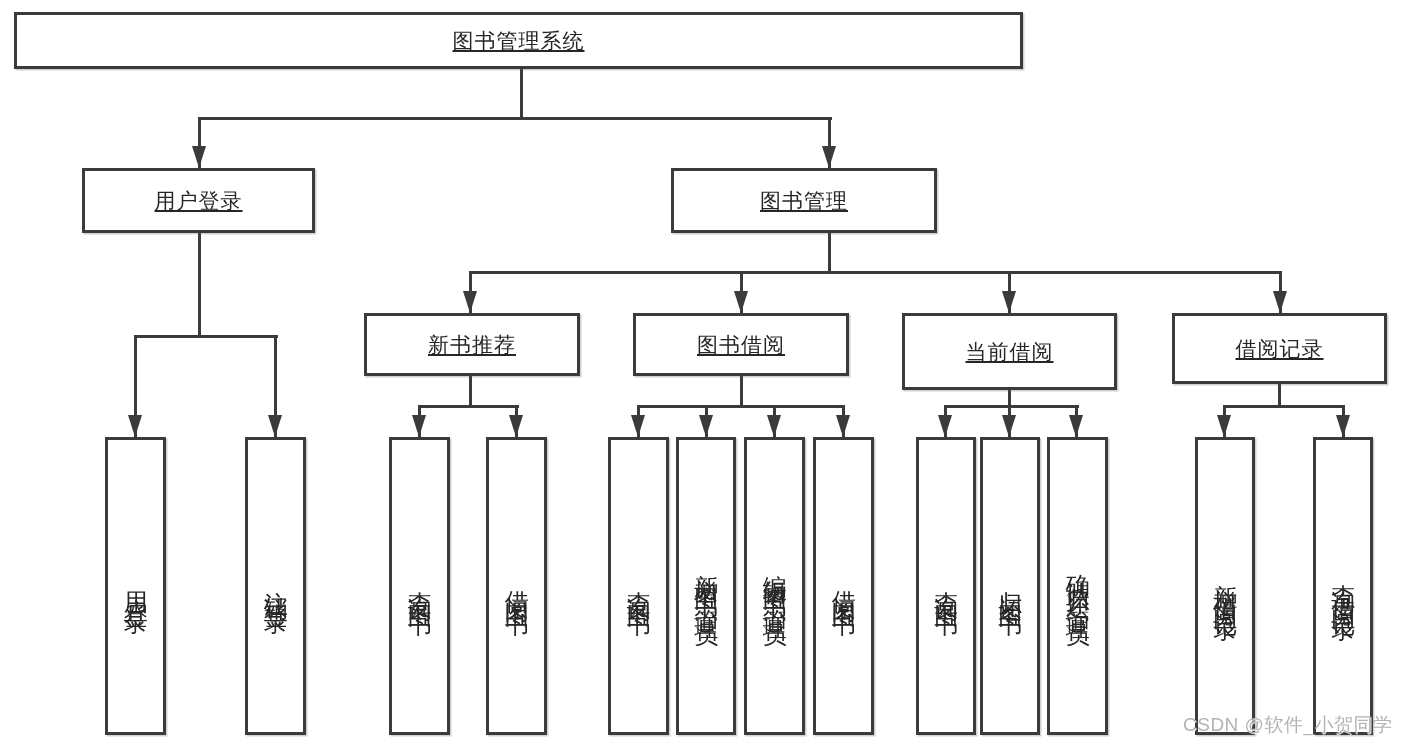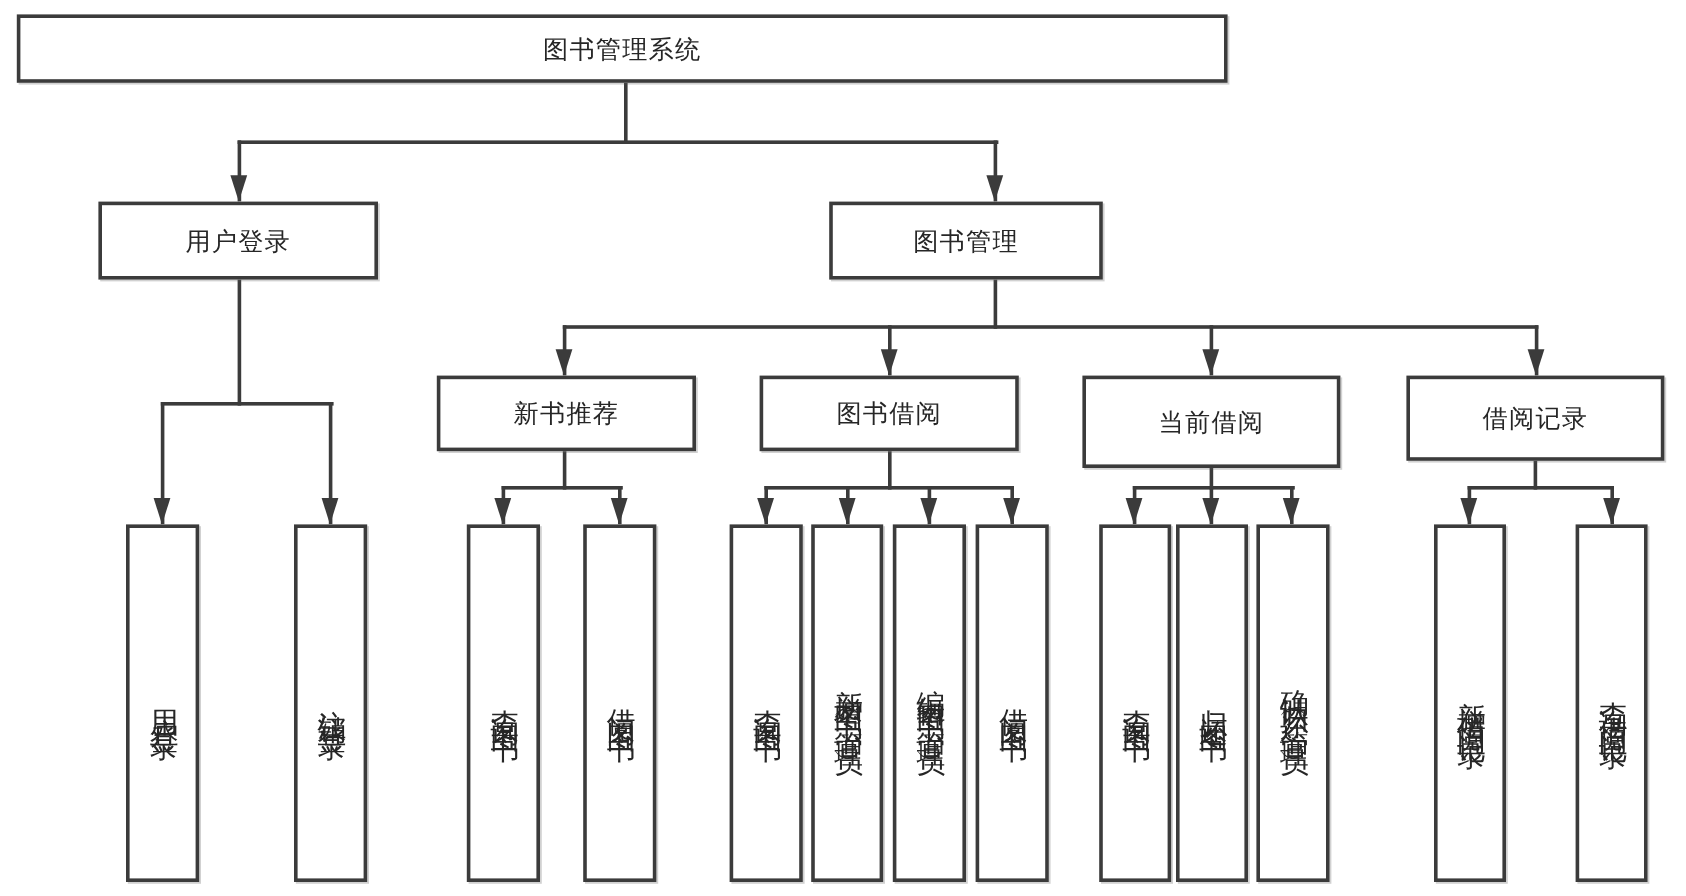--- a/index.html
+++ b/index.html
@@ -23,20 +23,21 @@
     background:#fff;
     display:flex;align-items:center;justify-content:center;
     box-shadow:1.5px 1.5px 0 rgba(90,90,90,.28);
     z-index:2;
   }
   .hlabel{
     font-size:21px;
     color:var(--text);
     letter-spacing:1px;
     white-space:nowrap;
+    text-decoration:underline;
   }
   .vlabel{
     writing-mode:vertical-rl;
     text-orientation:mixed;
     font-size:24px;
     line-height:1.1;
     letter-spacing:7px;
     color:var(--text);
   }
   .vl{position:absolute;width:3px;background:var(--line);z-index:1;display:block;}
@@ -123,21 +124,21 @@
   <i class="arrow" style="left:1217px;top:415px"></i>
   <i class="arrow" style="left:1336px;top:415px"></i>
 
   <div class="box" style="left:14px;top:12px;width:1009px;height:57px">
     <span class="hlabel">图书管理系统</span>
   </div>
 
   <div class="box" style="left:82px;top:168px;width:233px;height:65px">
     <span class="hlabel">用户登录</span>
   </div>
-  <div class="box" style="left:691px;top:168px;width:228px;height:65px">
+  <div class="box" style="left:671px;top:168px;width:266px;height:65px">
     <span class="hlabel">图书管理</span>
   </div>
 
   <div class="box" style="left:364px;top:313px;width:216px;height:63px">
     <span class="hlabel">新书推荐</span>
   </div>
   <div class="box" style="left:633px;top:313px;width:216px;height:63px">
     <span class="hlabel">图书借阅</span>
   </div>
   <div class="box" style="left:902px;top:313px;width:215px;height:77px">
@@ -184,14 +185,15 @@
     <span class="vlabel">确认归还（管理员）</span>
   </div>
 
   <div class="box" style="left:1195px;top:437px;width:60px;height:298px">
     <span class="vlabel">新增借阅记录</span>
   </div>
   <div class="box" style="left:1313px;top:437px;width:60px;height:298px">
     <span class="vlabel">查询借阅记录</span>
   </div>
 
+  <div class="watermark">CSDN @软件_小贺同学</div>
 
 </div>
 
 </body></html>

